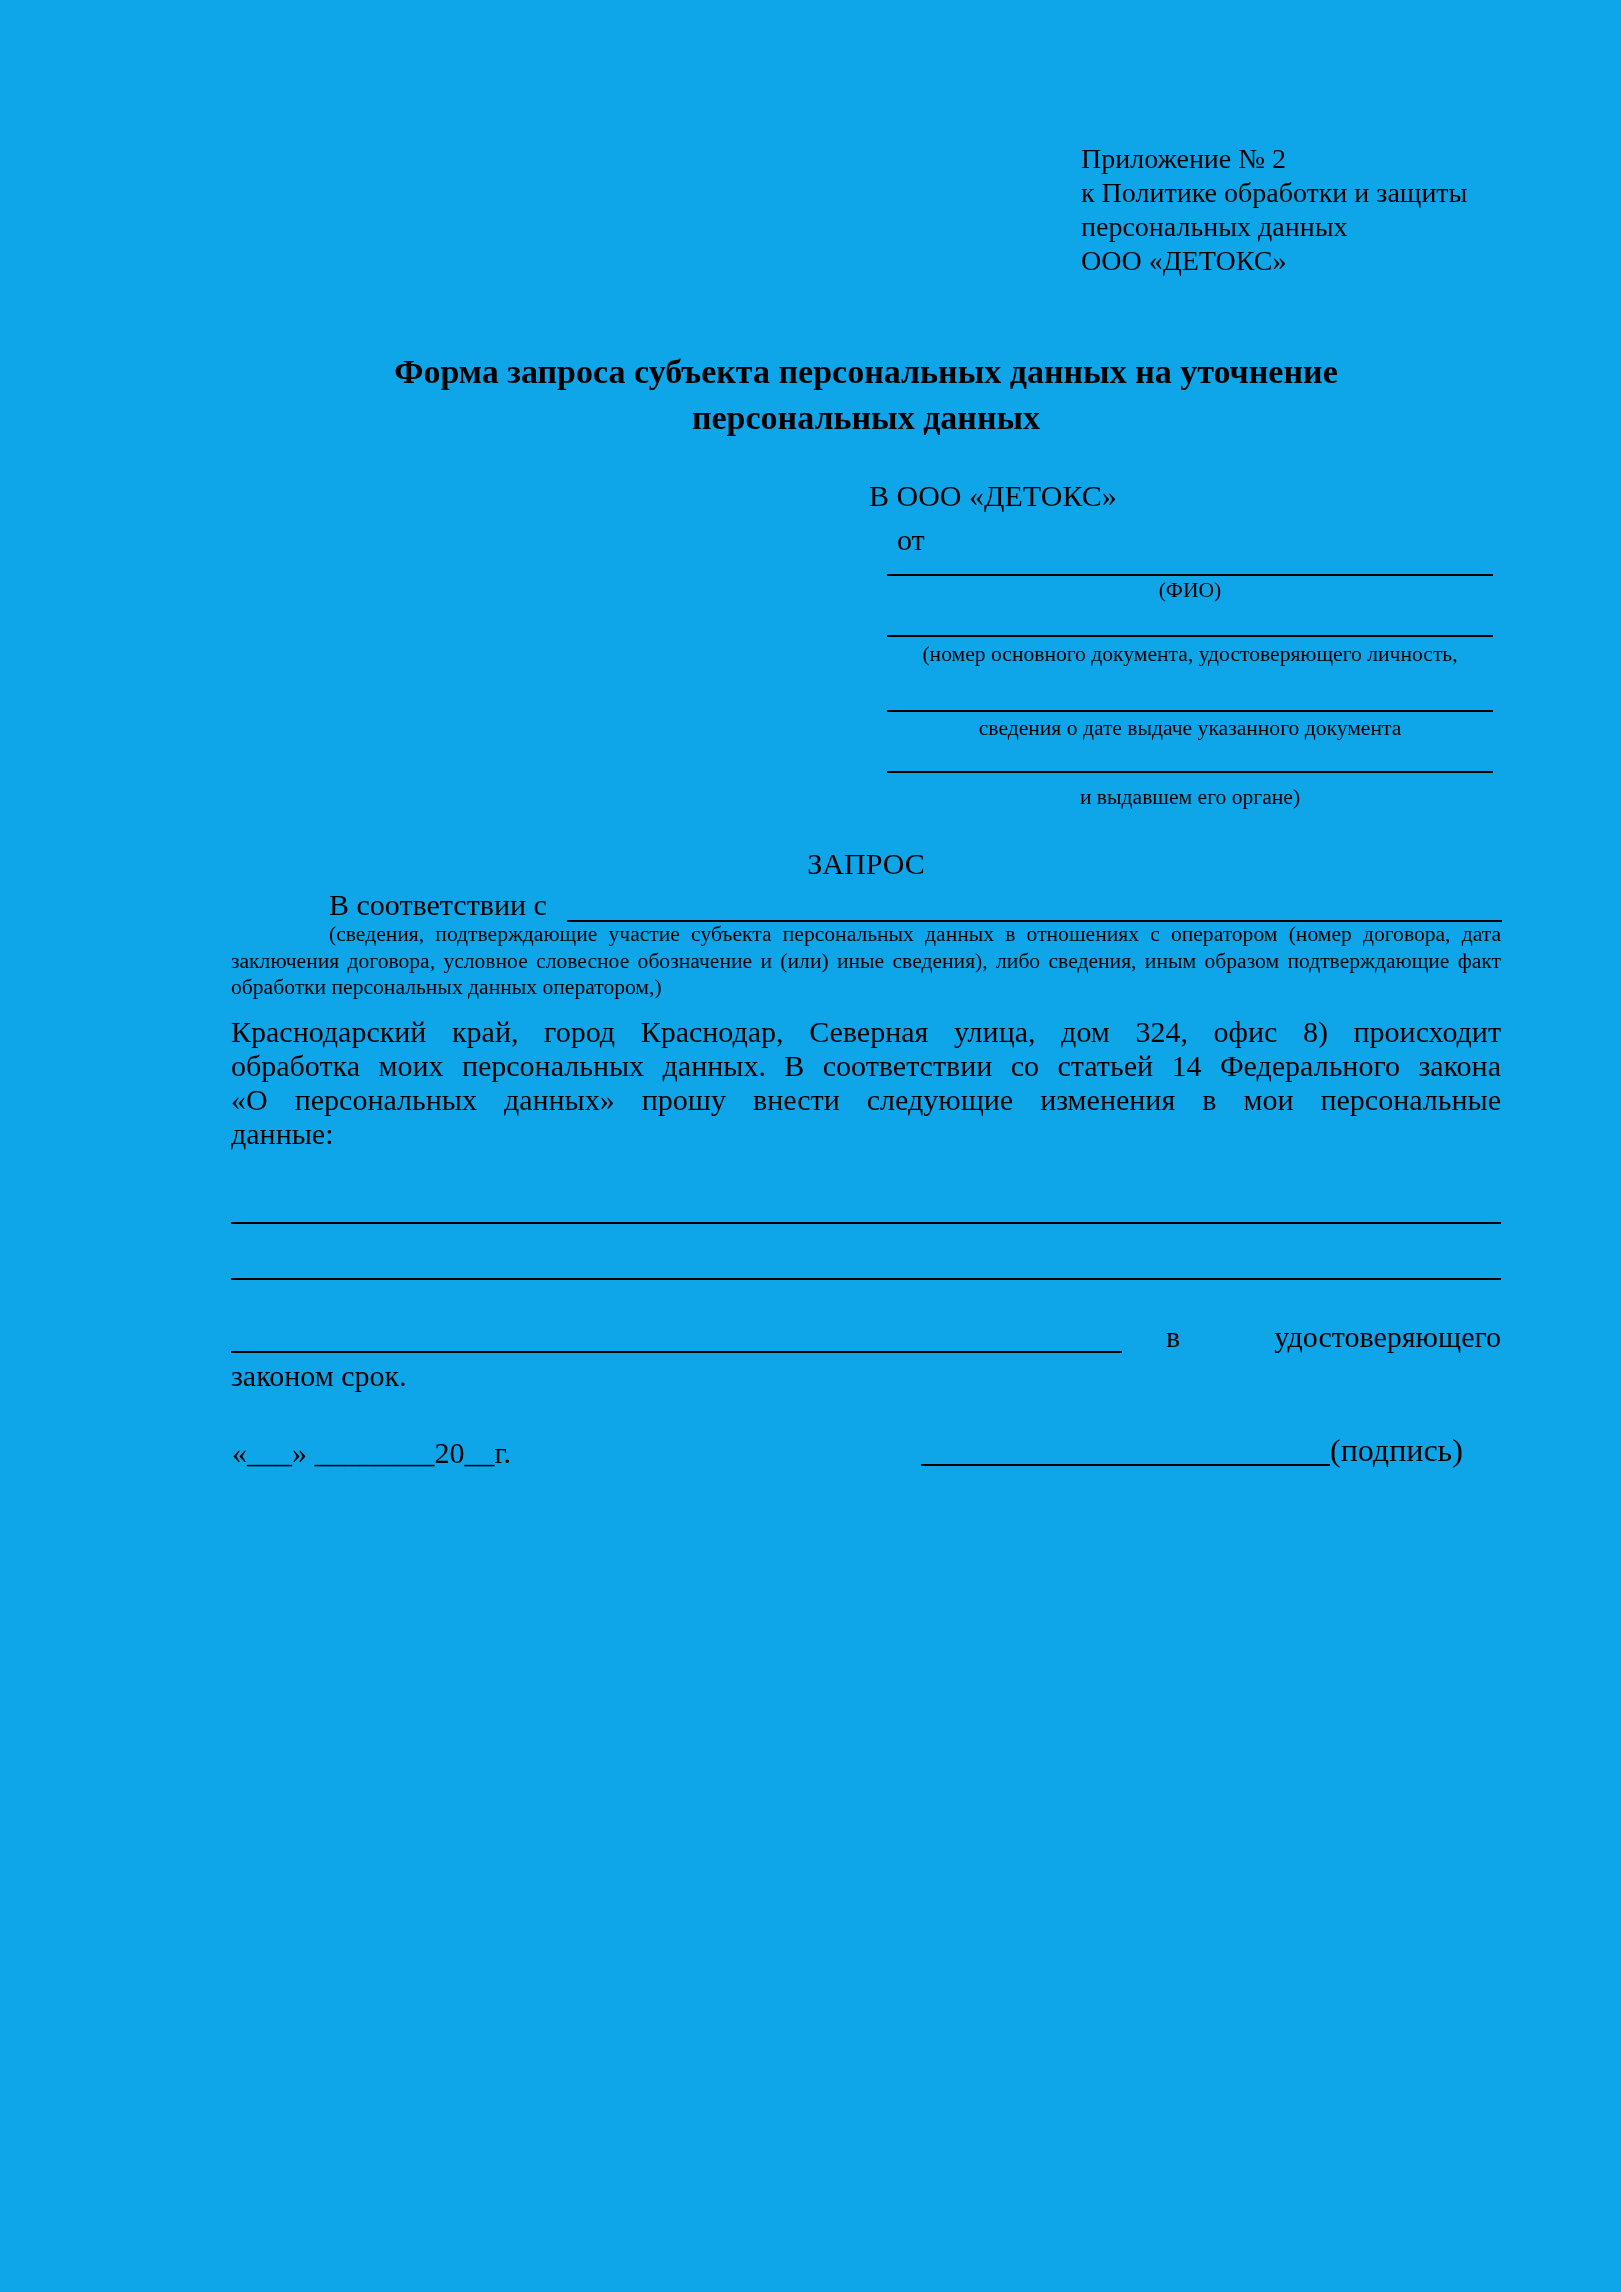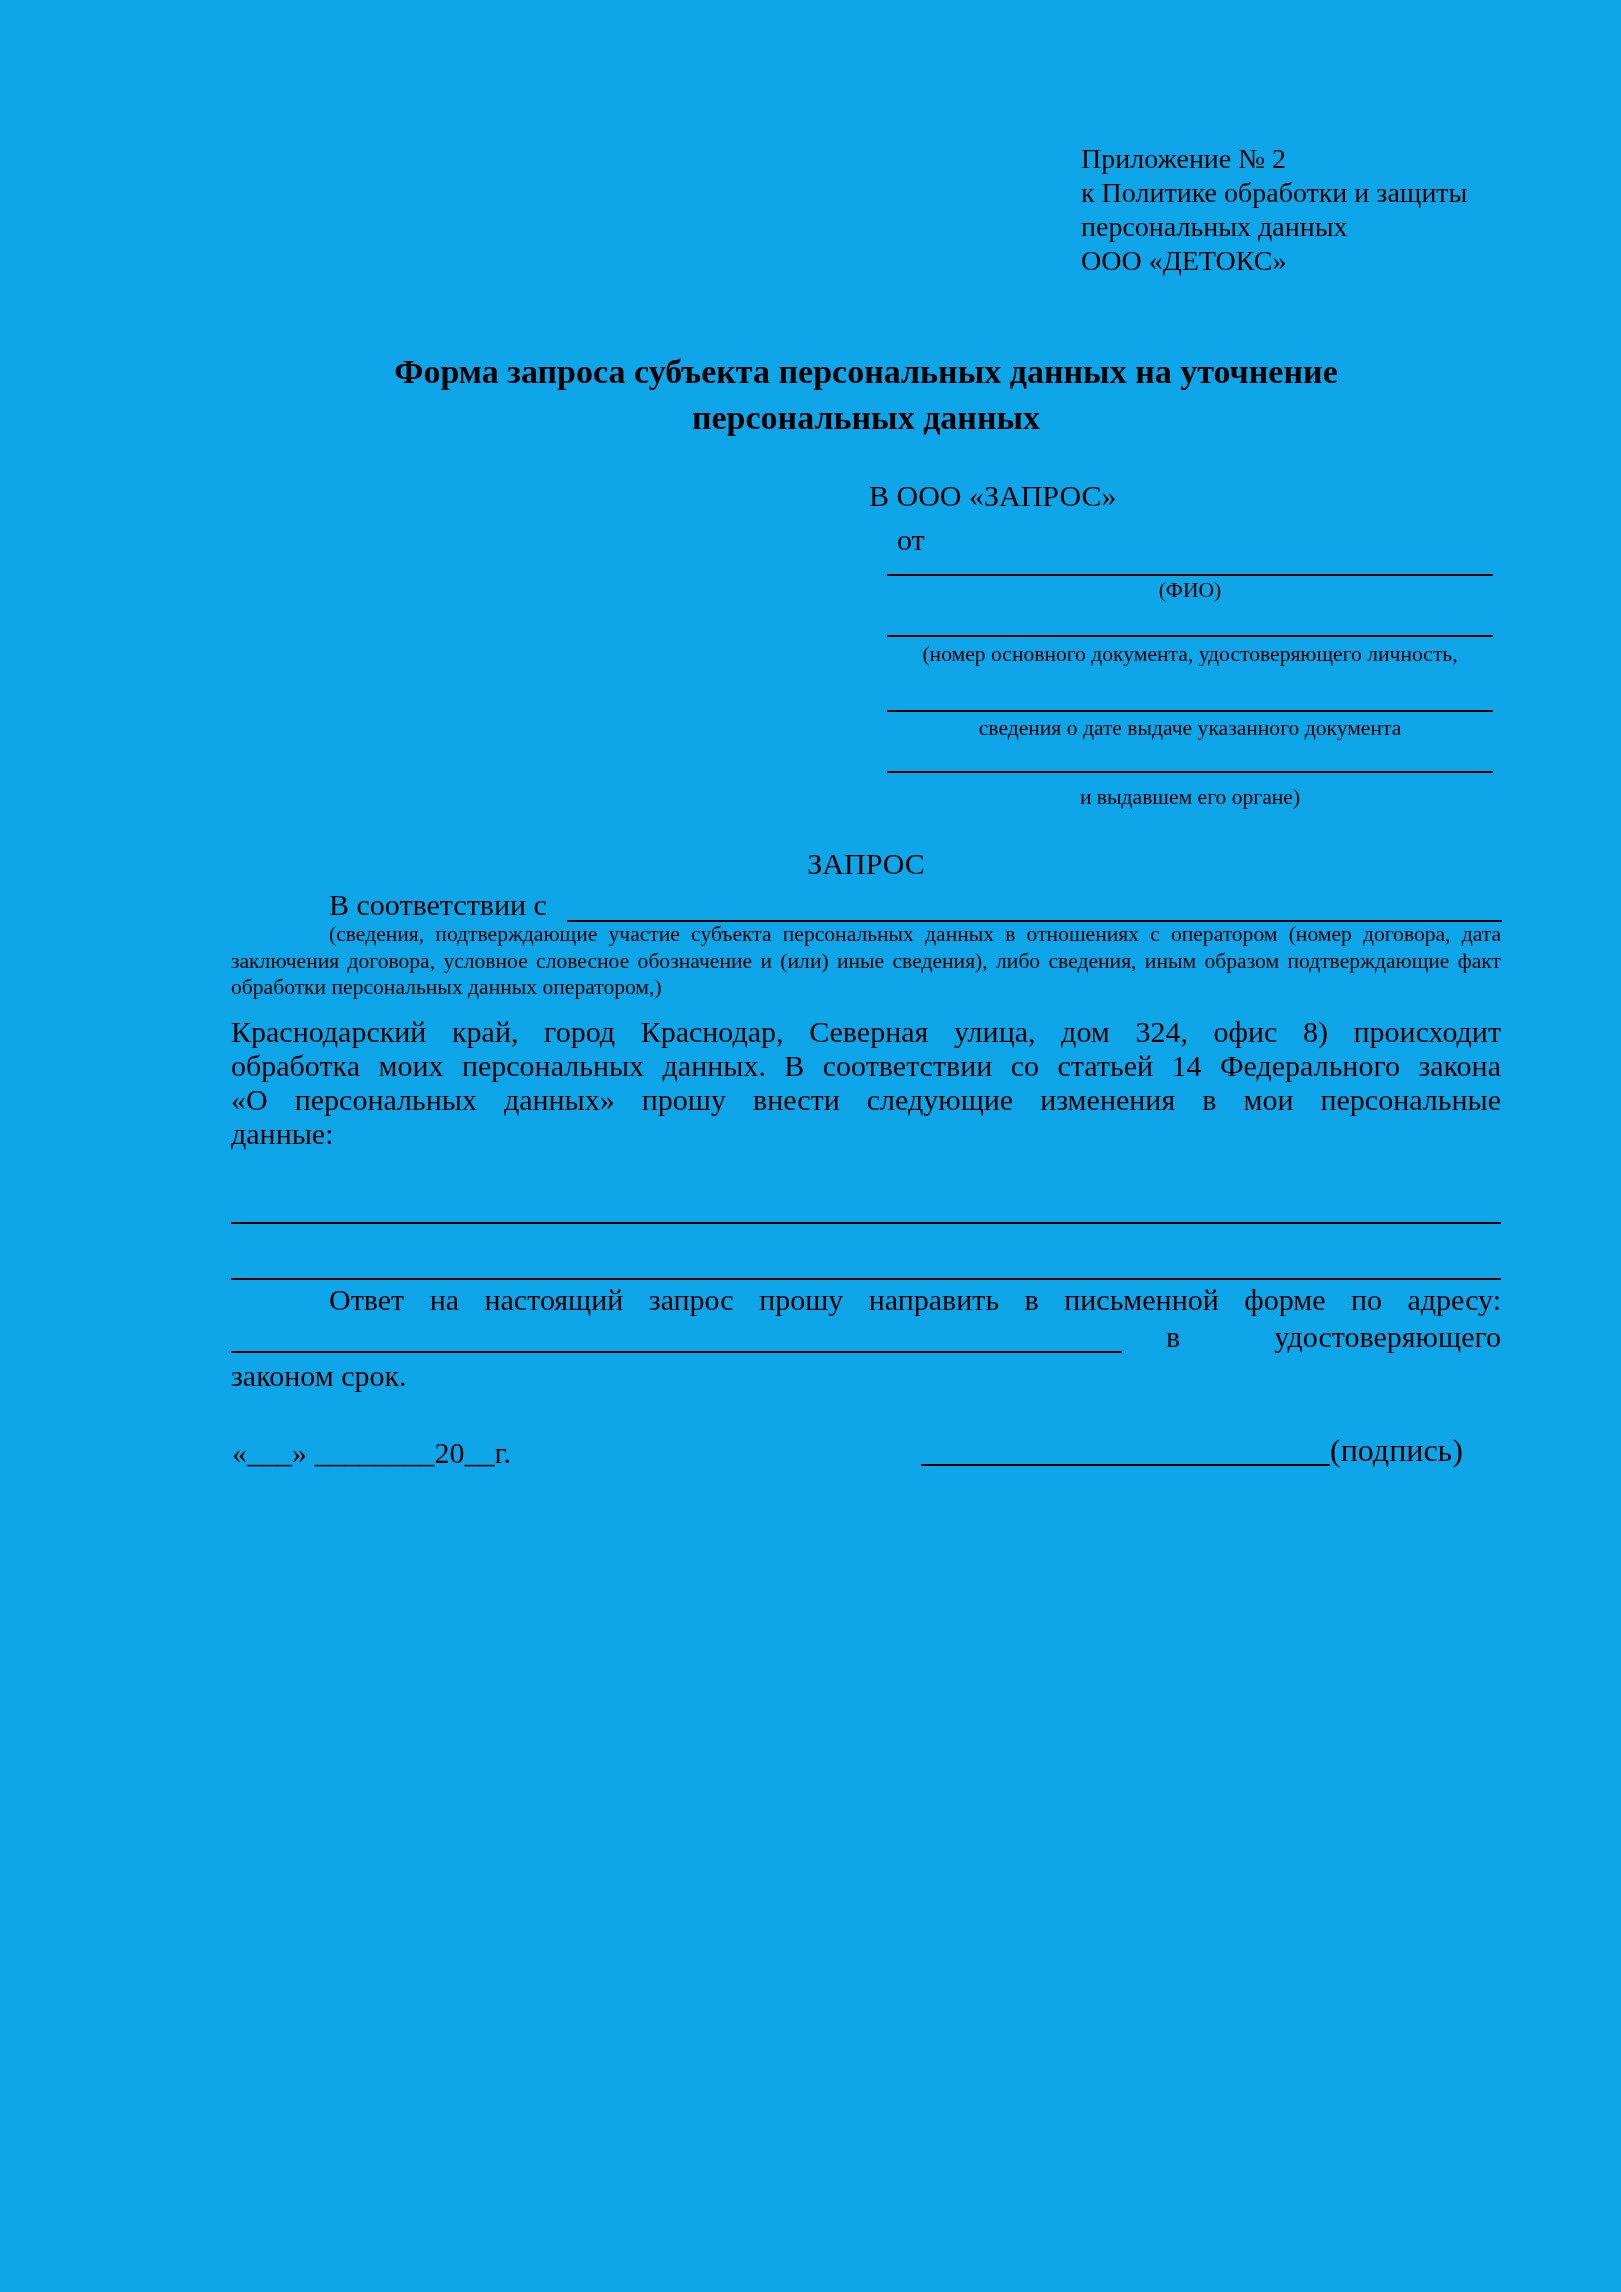--- a/index.html
+++ b/index.html
@@ -43,21 +43,21 @@
     <div>к Политике обработки и защиты</div>
     <div>персональных данных</div>
     <div>ООО «ДЕТОКС»</div>
   </div>
 
   <div class="abs doc-title">
     <div>Форма запроса субъекта персональных данных на уточнение</div>
     <div>персональных данных</div>
   </div>
 
-  <div class="abs addr-to">В ООО «ЗАПРОС»</div>
+  <div class="abs addr-to">В ООО «ДЕТОКС»</div>
   <div class="abs addr-from">от</div>
 
   <div class="abs rule field-rule" style="top:574px;"></div>
   <div class="abs field-cap" style="top:578px;">(ФИО)</div>
 
   <div class="abs rule field-rule" style="top:635px;"></div>
   <div class="abs field-cap" style="top:642px;">(номер основного документа, удостоверяющего личность,</div>
 
   <div class="abs rule field-rule" style="top:710px;"></div>
   <div class="abs field-cap" style="top:716px;">сведения о дате выдаче указанного документа</div>
@@ -79,21 +79,20 @@
   <div class="abs bodytext">
     <div class="stretch">Краснодарский край, город Краснодар, Северная улица, дом 324, офис 8) происходит</div>
     <div class="stretch">обработка моих персональных данных. В соответствии со статьей 14 Федерального закона</div>
     <div class="stretch">«О персональных данных» прошу внести следующие изменения в мои персональные</div>
     <div>данные:</div>
   </div>
 
   <div class="abs rule-thick" style="left:231px; top:1222px; width:1270px;"></div>
   <div class="abs rule-thick" style="left:231px; top:1278px; width:1270px;"></div>
 
-  <div class="abs resp1 stretch">Ответ на настоящий запрос прошу направить в письменной форме по адресу:</div>
   <div class="abs rule-thick" style="left:231px; top:1351px; width:891px;"></div>
   <div class="abs word-v">в</div>
   <div class="abs word-right">удостоверяющего</div>
   <div class="abs resp3">законом срок.</div>
 
   <div class="abs dateline">«___» ________20__г.</div>
   <div class="abs rule" style="left:921px; top:1464px; width:409px;"></div>
   <div class="abs sig-cap">(подпись)</div>
 
 </div>

